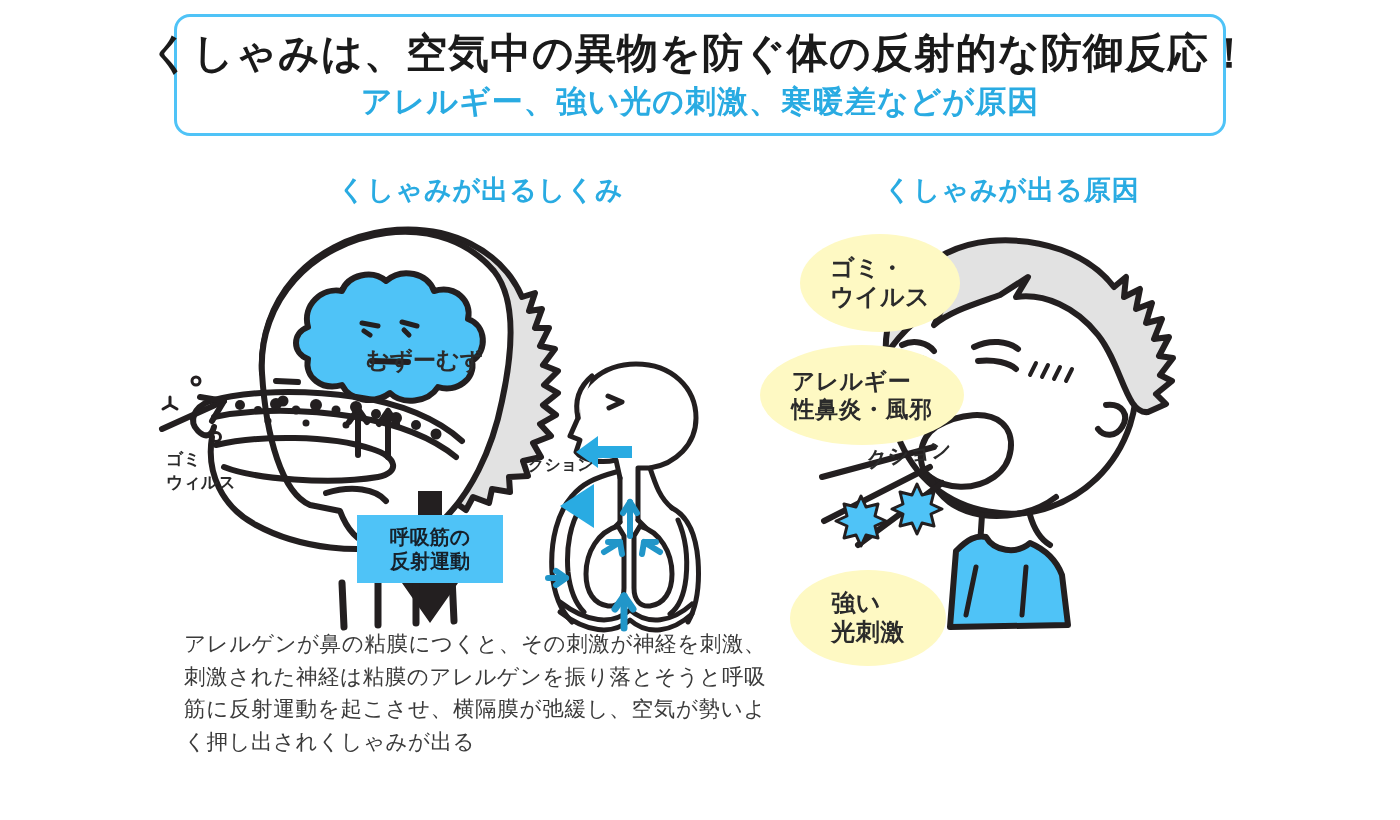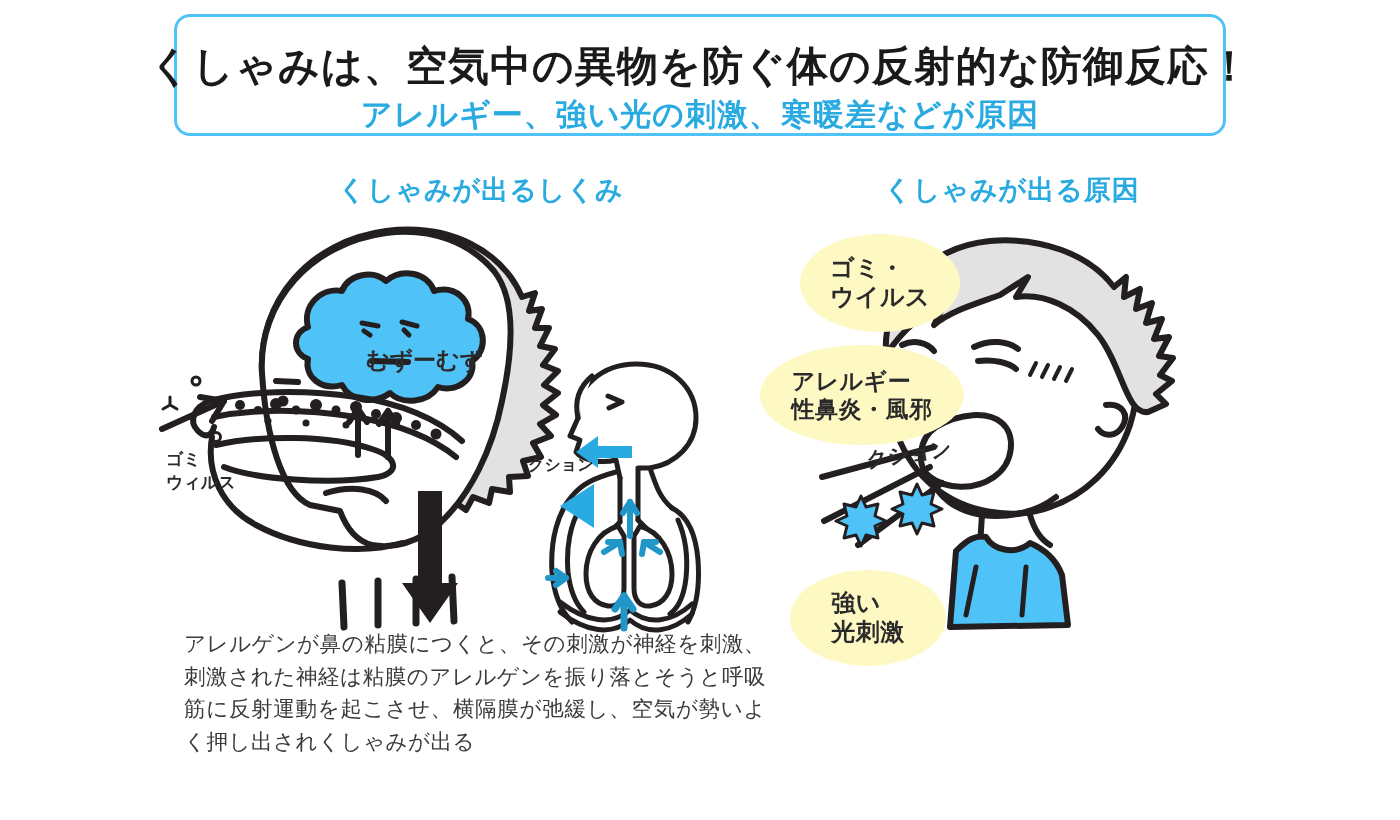--- a/index.html
+++ b/index.html
@@ -8,21 +8,21 @@
     font-family:"DejaVu Sans","Liberation Sans",sans-serif;
     overflow:hidden;position:relative;
   }
   .stage{position:absolute;left:0;top:0;width:1400px;height:820px;}
 
   
   .banner{
     position:absolute;left:174px;top:14px;width:1052px;height:122px;
     border:3px solid #4FC3F7;border-radius:16px;background:#ffffff;
     box-sizing:border-box;display:flex;flex-direction:column;
-    align-items:center;justify-content:flex-end;
+    align-items:center;justify-content:center;
   }
   .banner-line1{
     font-size:41px;font-weight:bold;color:#1a1a1a;letter-spacing:1px;
     line-height:1.15;white-space:nowrap;
   }
   .banner-line2{
     font-size:31px;font-weight:bold;color:#29ABE2;letter-spacing:1px;
     line-height:1.2;margin-top:6px;white-space:nowrap;
   }
 
@@ -273,20 +273,24 @@
            -5 -11 -12 3 3 -12 -11 -5 11 -5 -3 -12 Z" transform="translate(-4,12)"></path>
     </g>
   </svg>
 
   <div class="hand" id="label-muzu">むずーむず</div>
   <div class="hand" id="label-gomi">ゴミ
 ウィルス</div>
   <div class="hand" id="label-kushon-a">クション</div>
   <div class="hand" id="label-kushon-b">クション</div>
 
+  <div id="reflex-box">
+    <span>呼吸筋の</span>
+    <span>反射運動</span>
+  </div>
 
   <div class="bubble" id="bubble-dust">
     <span style="white-space:pre-line">ゴミ・
 ウイルス</span>
   </div>
   <div class="bubble" id="bubble-allergy">
     <span style="white-space:pre-line">アレルギー
 性鼻炎・風邪</span>
   </div>
   <div class="bubble" id="bubble-light">

